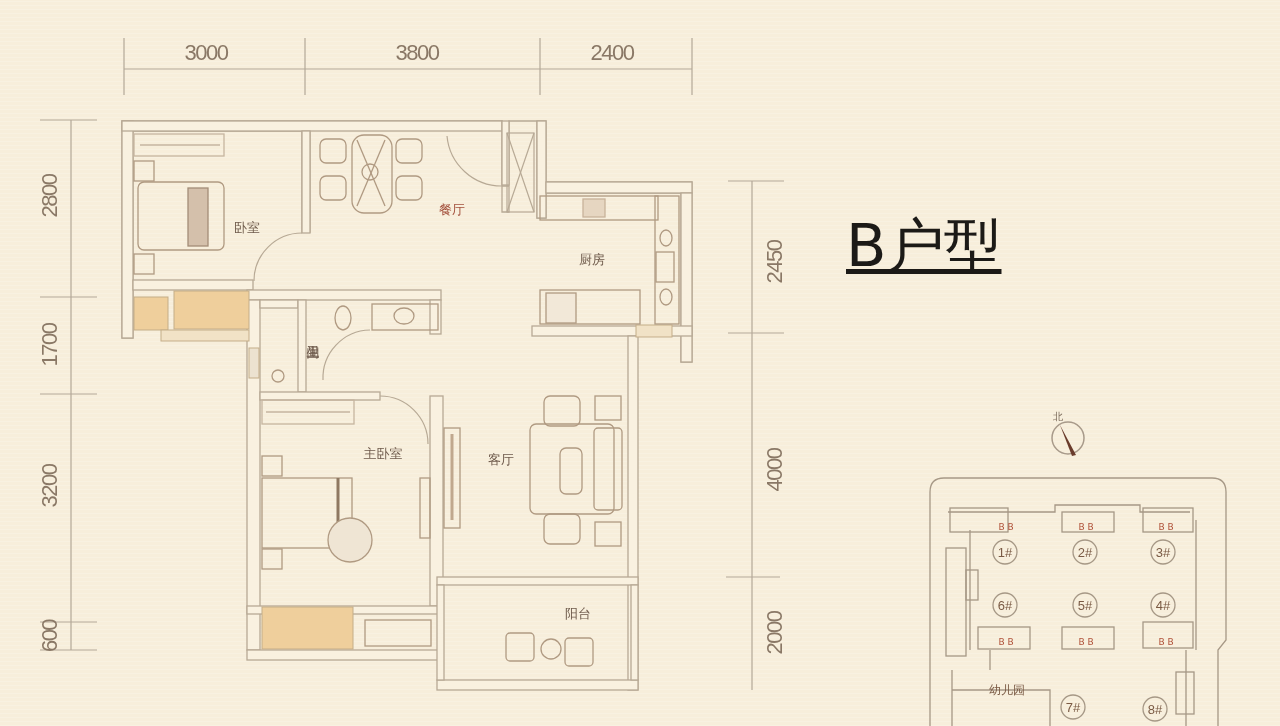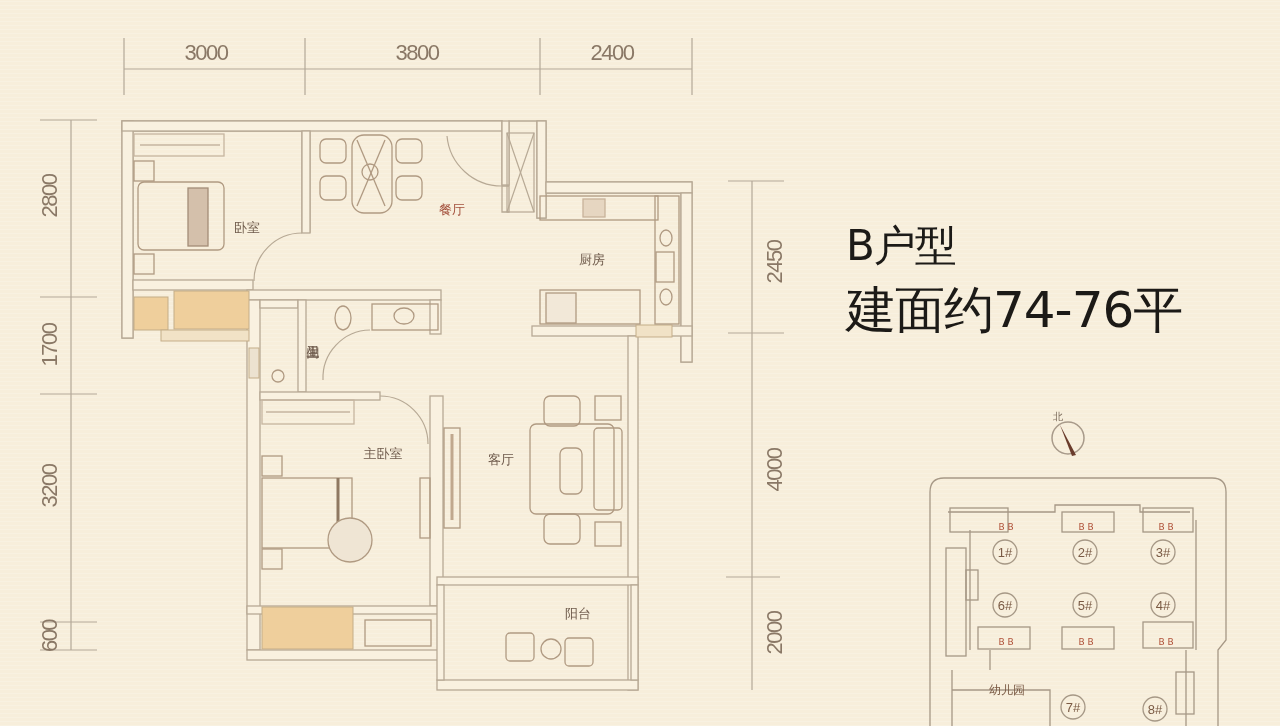--- a/index.html
+++ b/index.html
@@ -7,21 +7,21 @@
     width:1280px; height:726px; overflow:hidden; position:relative;
     background:#f7eedb;
     background-image: repeating-linear-gradient(0deg, rgba(255,255,255,0.18) 0px, rgba(255,255,255,0.18) 1px, transparent 1px, transparent 4px);
     font-family:"DejaVu Sans", sans-serif;
   }
   svg.plan { position:absolute; left:0; top:0; width:1280px; height:726px; }
   .dim-text { font-family:"Liberation Sans", sans-serif; font-size:22px; fill:#8a7866; letter-spacing:-1.5px; }
   .room-label { font-family:"DejaVu Sans", sans-serif; font-size:13px; fill:#6e5a4b; }
   .room-label.red { fill:#a4513d; }
   .title-block { position:absolute; left:846px; top:214px; color:#1c1a17; }
-  .title-line1 { font-family:"DejaVu Sans", sans-serif; font-size:42px; line-height:64px; letter-spacing:-1px; }
+  .title-line1 { font-family:"DejaVu Sans", sans-serif; font-size:59px; line-height:64px; letter-spacing:-1px;text-decoration:underline; }
   .title-line2 { font-family:"DejaVu Sans", sans-serif; font-size:50px; line-height:64px; letter-spacing:-1px; }
   .site-text { font-family:"Liberation Sans", sans-serif; font-size:13px; fill:#7a5a44; }
   .site-red { font-family:"DejaVu Sans", sans-serif; font-size:9px; fill:#b0523a; }
 </style>
 </head>
 <body>
 
 <svg class="plan" viewBox="0 0 1280 726" xmlns="http://www.w3.org/2000/svg">
 
   <g stroke="#b3a898" stroke-width="1.2" fill="none">
@@ -230,14 +230,13 @@
     <text class="site-red" id="t1" x="1086" y="530" text-anchor="middle">B B</text>
     <text class="site-red" id="t2" x="1166" y="530" text-anchor="middle">B B</text>
     <text class="site-red" id="t3" x="1006" y="645" text-anchor="middle">B B</text>
     <text class="site-red" id="t4" x="1086" y="645" text-anchor="middle">B B</text>
     <text class="site-red" id="t5" x="1166" y="645" text-anchor="middle">B B</text>
   </g>
 </svg>
 
 <div class="title-block">
   <div class="title-line1">B户型</div>
-  <div class="title-line2">建面约74-76平</div>
 </div>
 
 </body></html>

